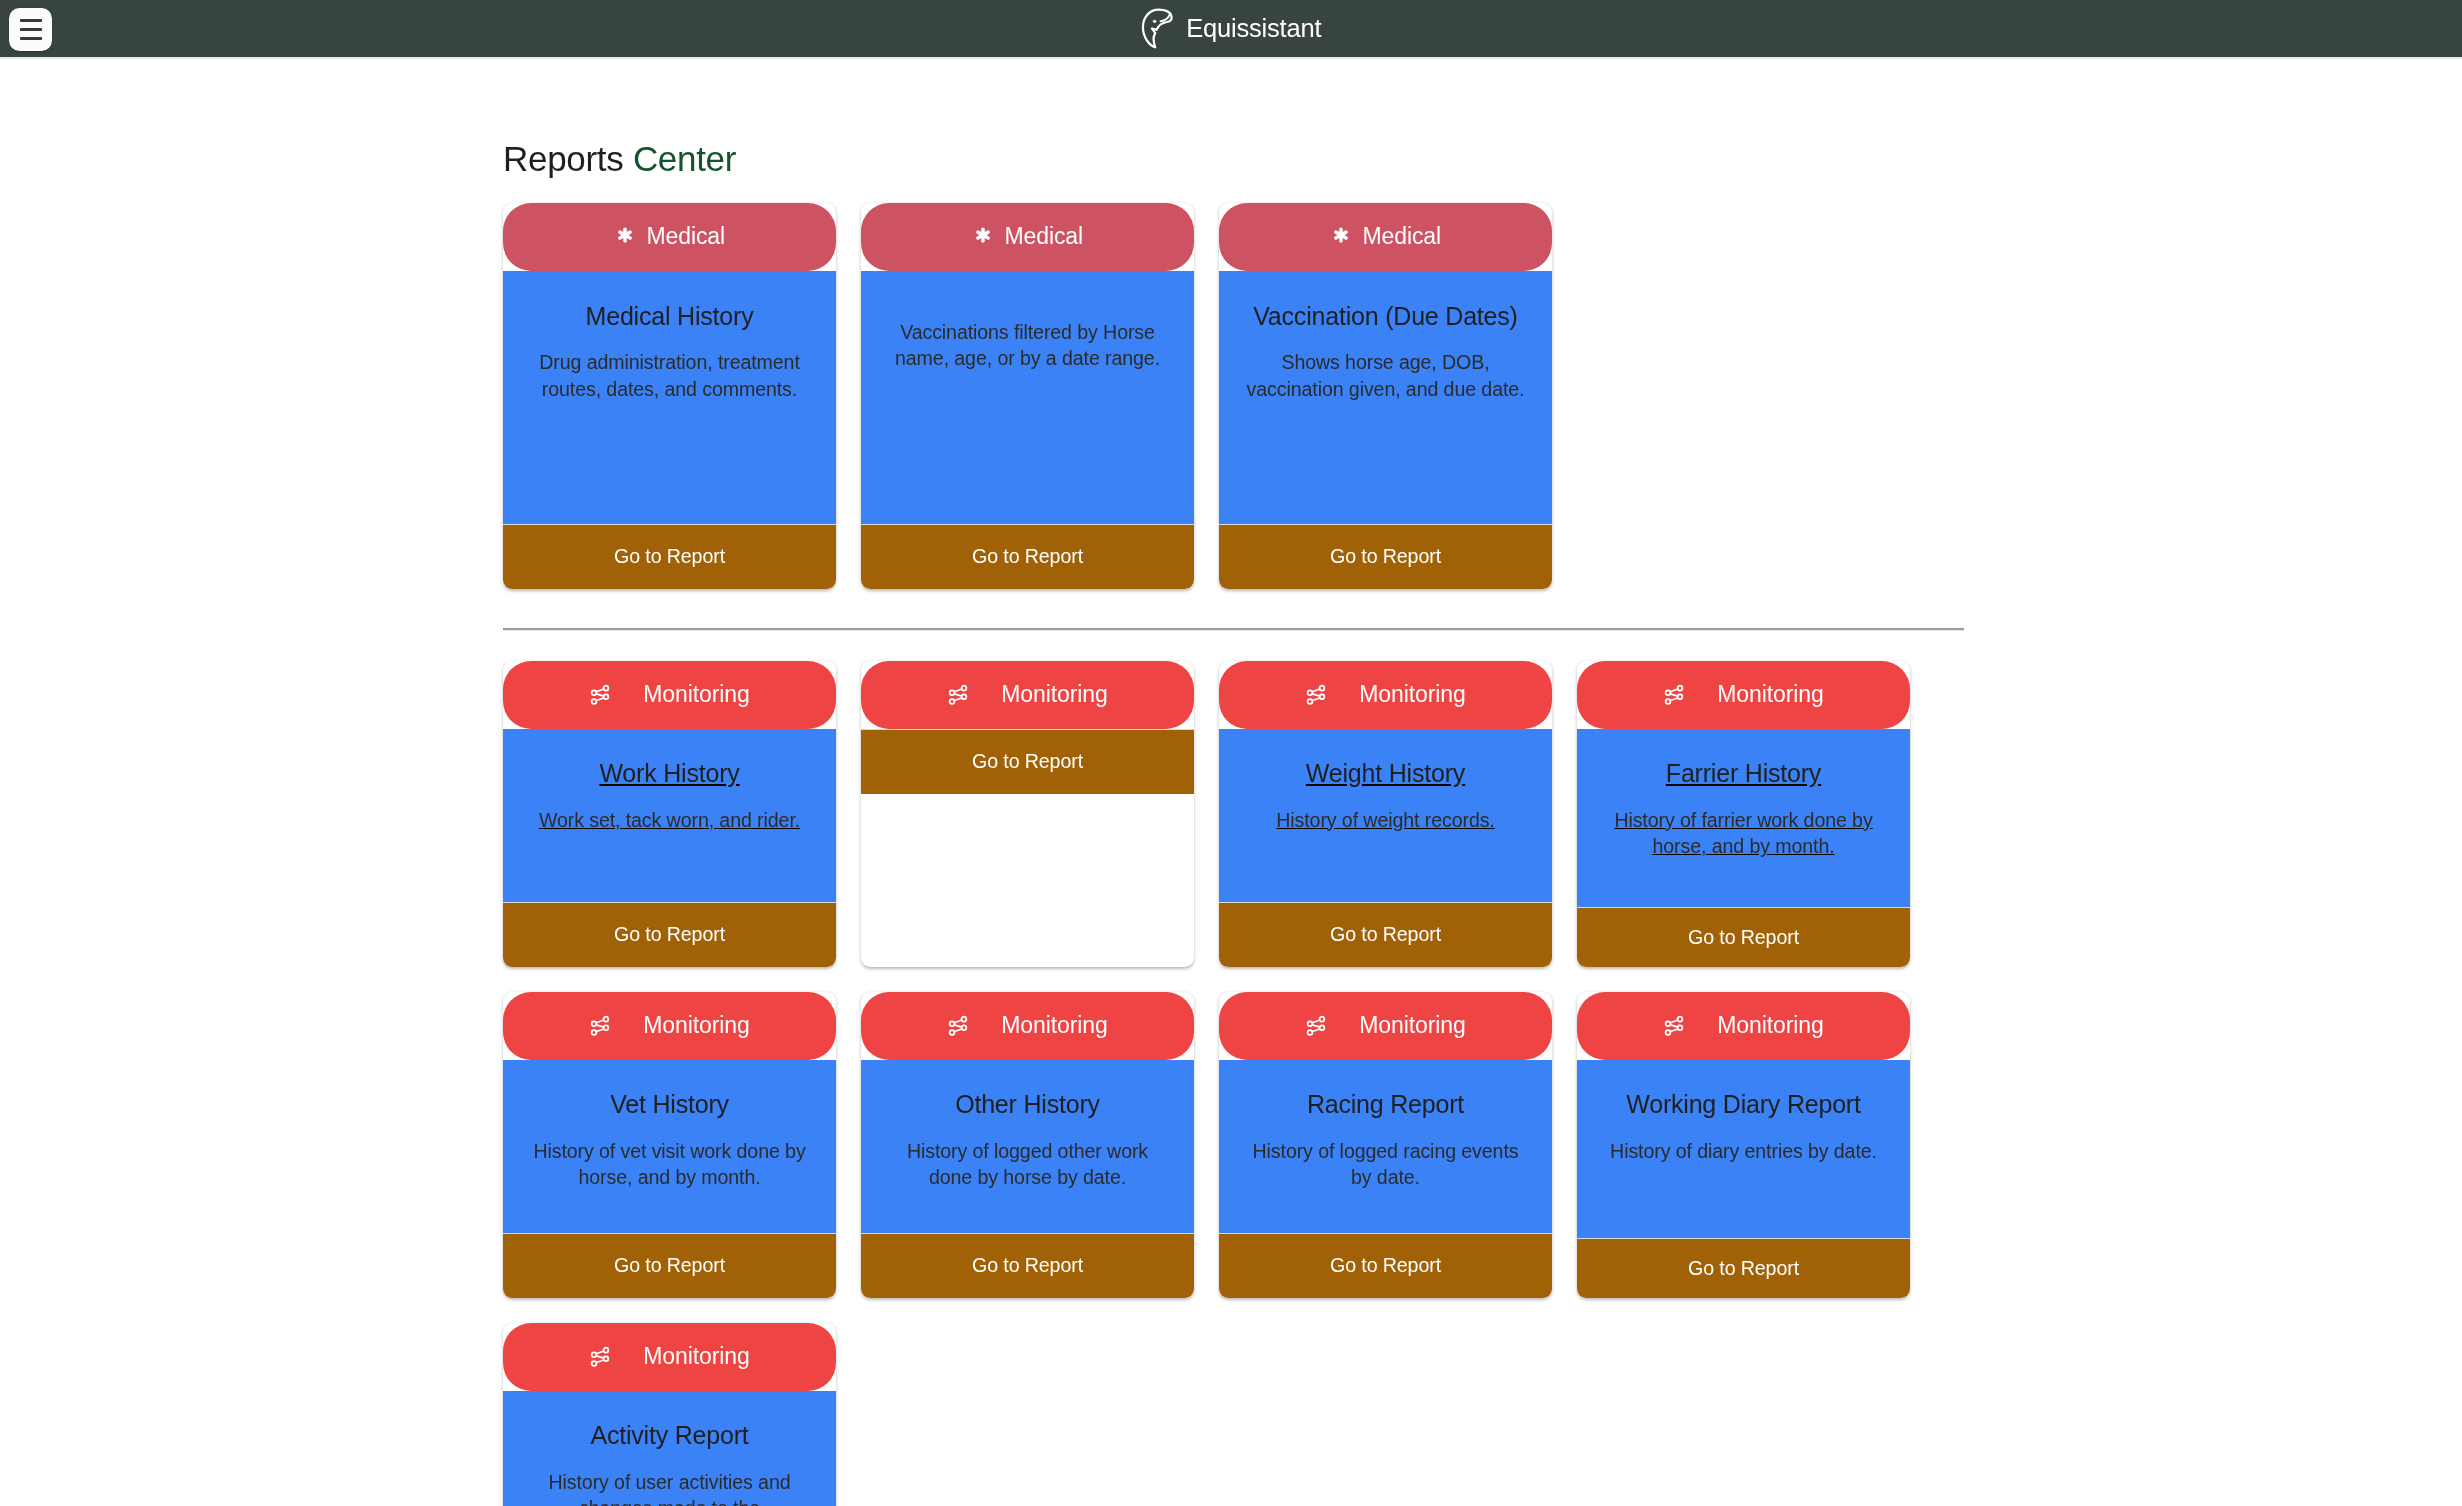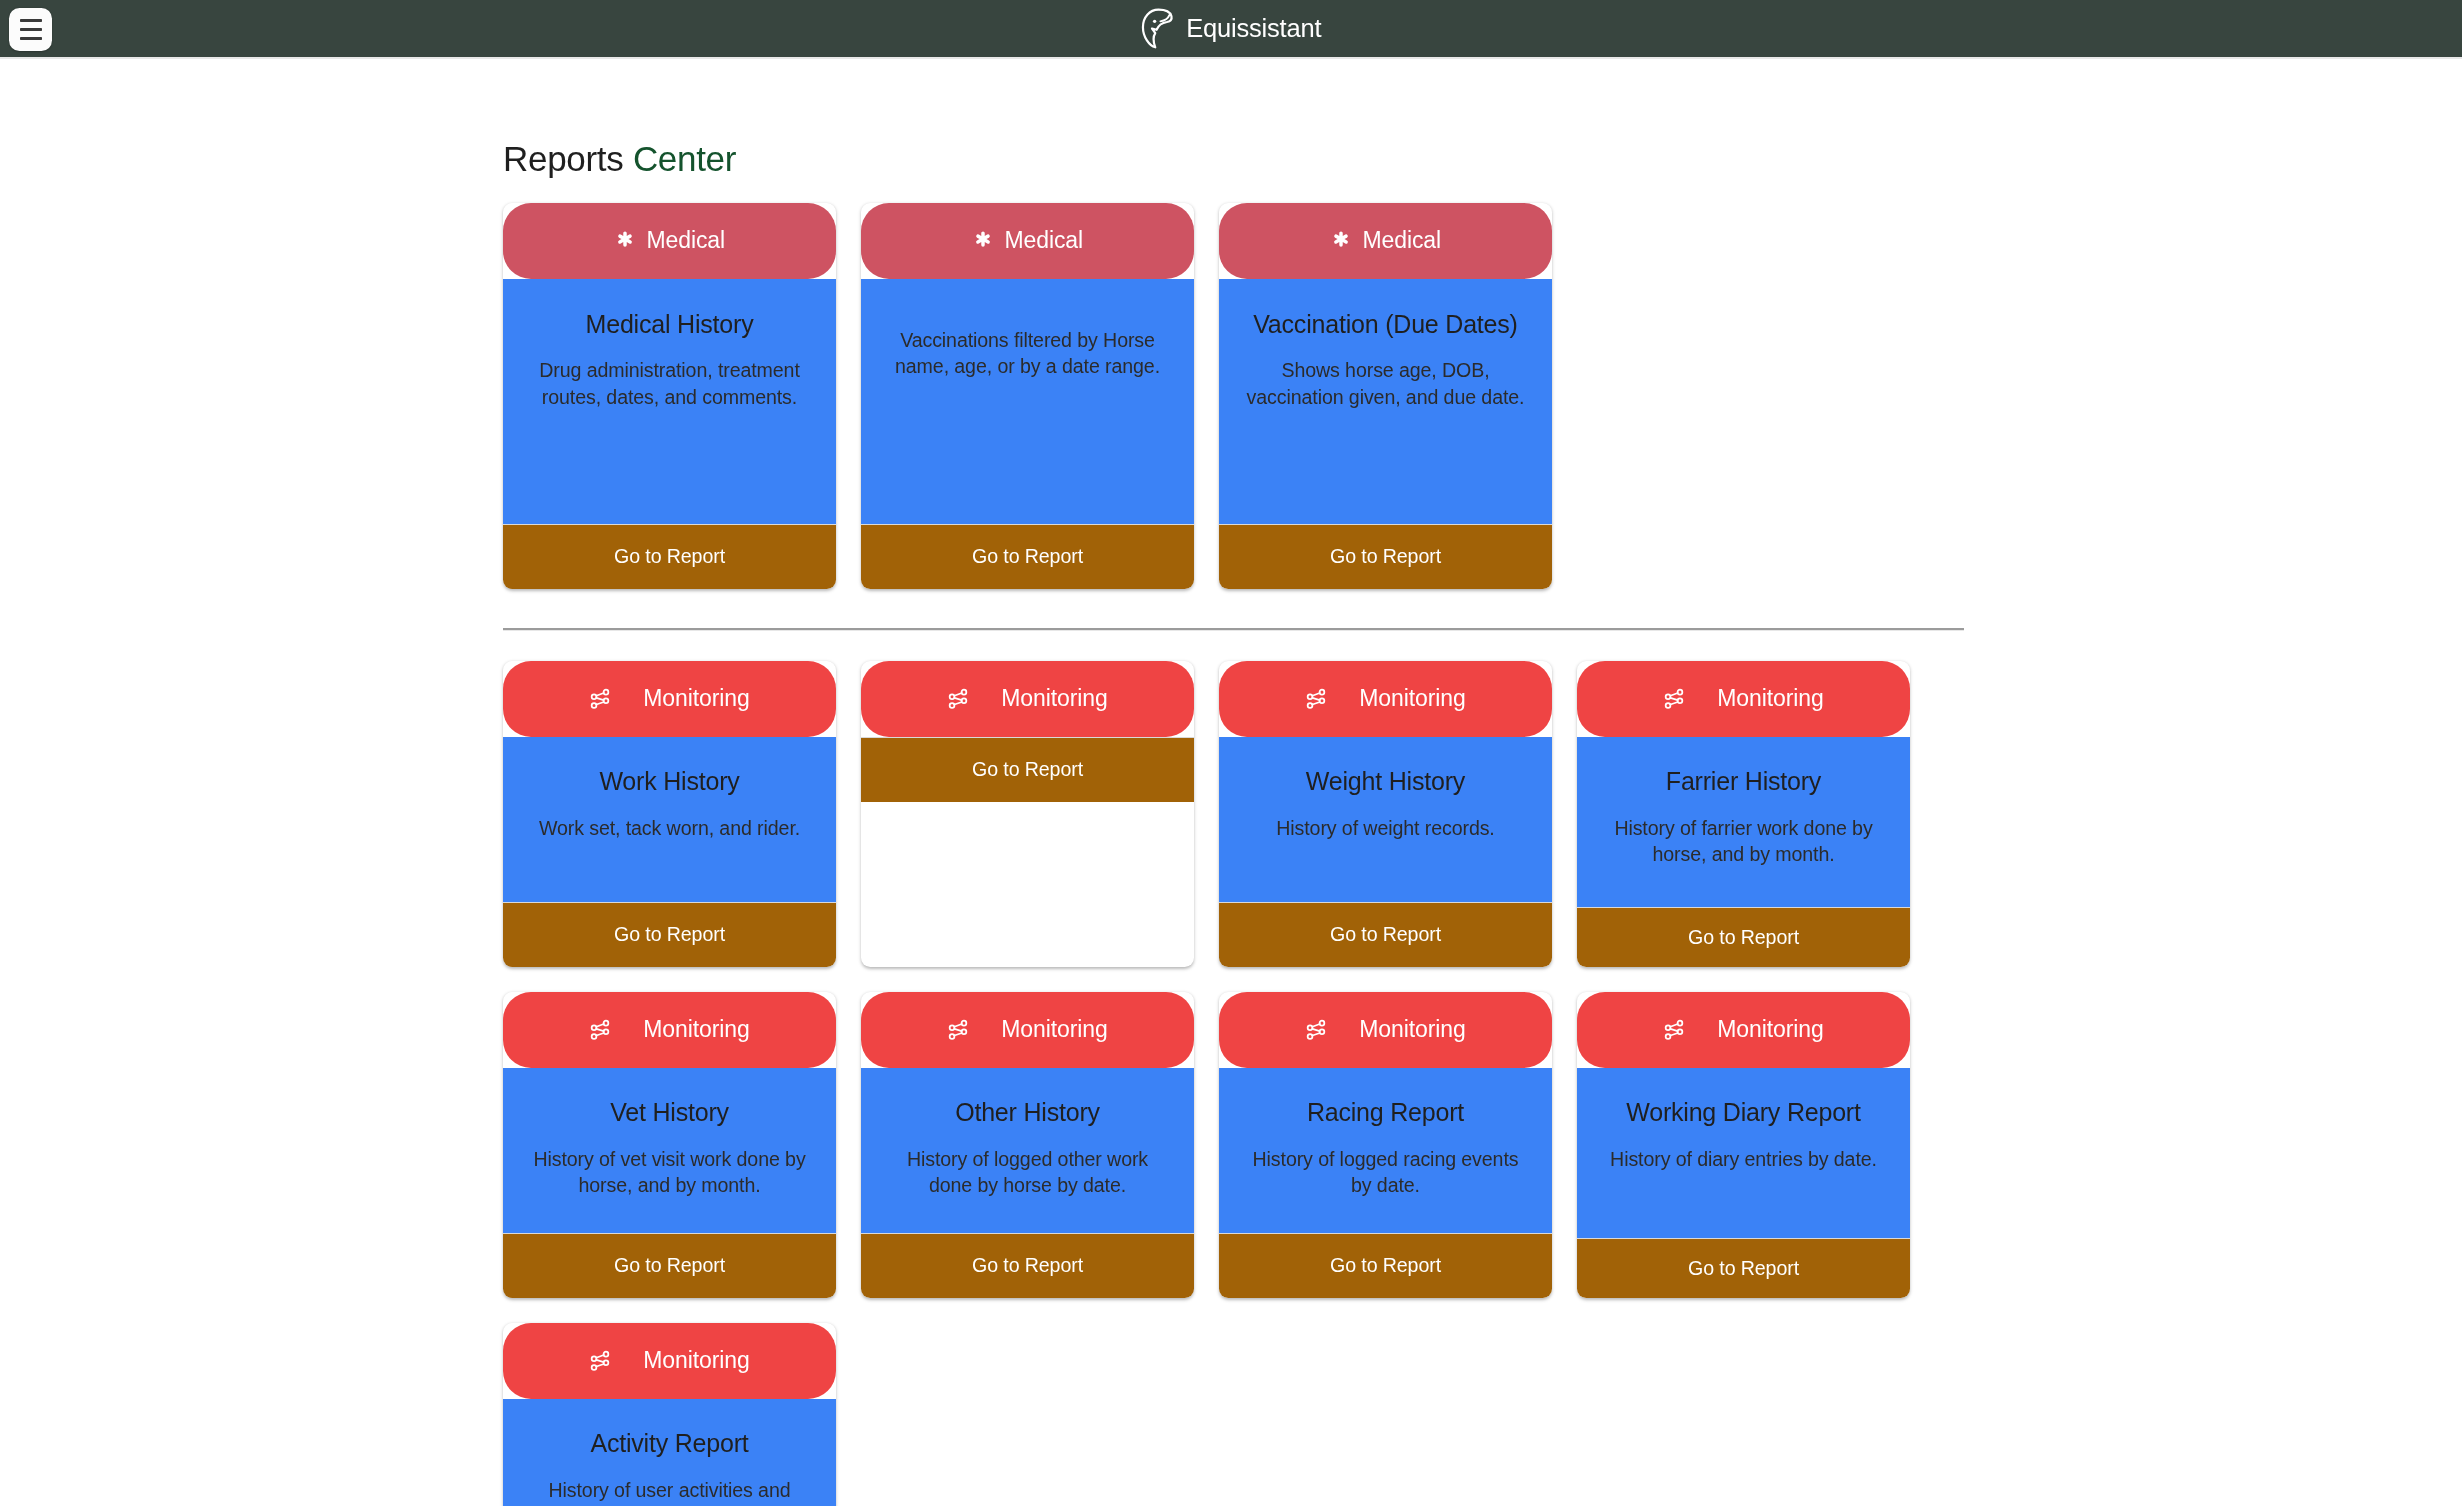--- a/index.html
+++ b/index.html
@@ -98,21 +98,21 @@
     width: 333px;
     background: #ffffff;
     border-radius: 9.2px;
     box-shadow: 0 1.3px 3.3px rgba(0,0,0,.28);
     overflow: hidden;
     display: flex;
     flex-direction: column;
   }
 
   .card-header {
-    height: 76px;
+    height: 68px;
     display: flex;
     align-items: center;
     justify-content: center;
     gap: 10.5px;
     color: #ffffff;
     font-size: 23px;
     letter-spacing: -0.1px;
     border-radius: 28px;
   }
   .card-header.medical { background: #ce5362; }
@@ -157,21 +157,21 @@
     font-size: 19.6px;
     letter-spacing: -0.1px;
     cursor: pointer;
   }
 
   
   .row-medical .card { height: 386px; }
   .row-medical .card-body { padding-top: 30px; }
 
   .row-mon-1 .card { height: 306px; }
-  .row-mon-1 .card-body { padding-top: 29px; }
+  .row-mon-1 .card-body { padding-top: 29px; text-decoration: underline; }
 
   .row-mon-2 .card { height: 306px; }
   .row-mon-2 .card-body { padding-top: 29px; }
 
   .row-mon-3 .card { height: 306px; }
   .row-mon-3 .card-body { padding-top: 29px; }
 
   
   .card.compact-footer .card-footer { height: 60px; }
 

